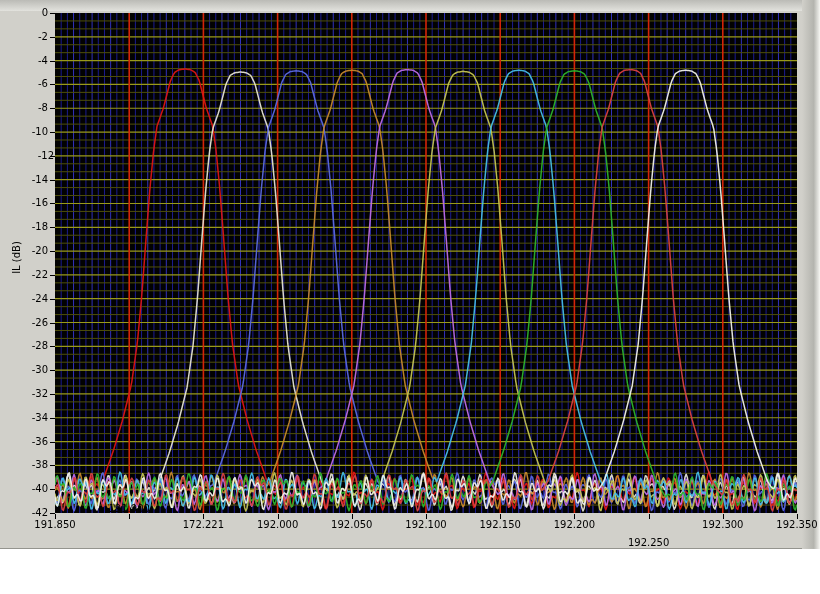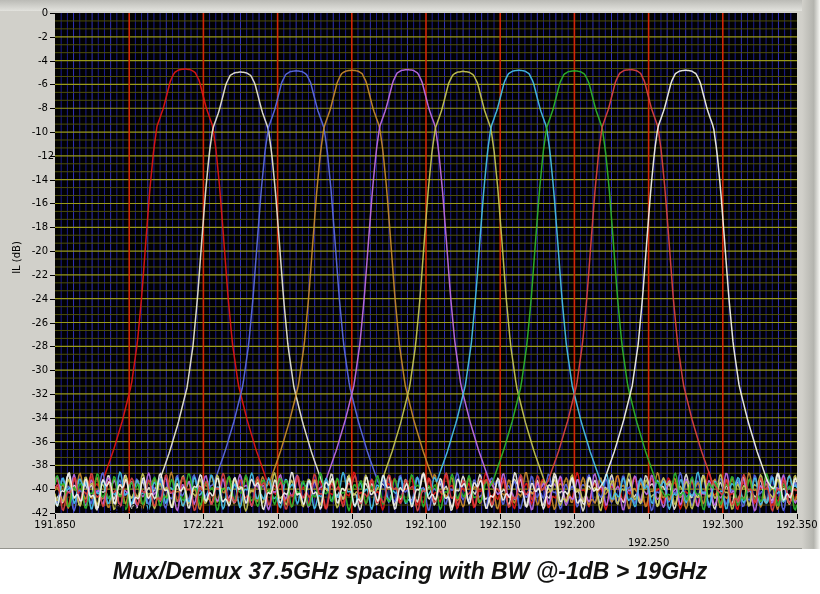--- a/index.html
+++ b/index.html
@@ -298,16 +298,13 @@
         <div class="xtick" style="left: 616.6px; top: 505px; margin-top: 32px;">192.250</div>
         <div class="xtickmark" style="left: 648.6px; top: 514px;"></div>
         <div class="xtick" style="left: 690.8px; top: 519px;">192.300</div>
         <div class="xtickmark" style="left: 722.8px; top: 514px;"></div>
         <div class="xtick" style="left: 765px; top: 519px;">192.350</div>
         <div class="xtickmark" style="left: 797px; top: 514px;"></div>
       </div>
 
   </div>
 
-  <div class="caption-row">
-    <span class="caption">Mux/Demux 37.5GHz spacing with BW @-1dB &gt; 19GHz</span>
-  </div>
 </div>
 
 </body></html>

